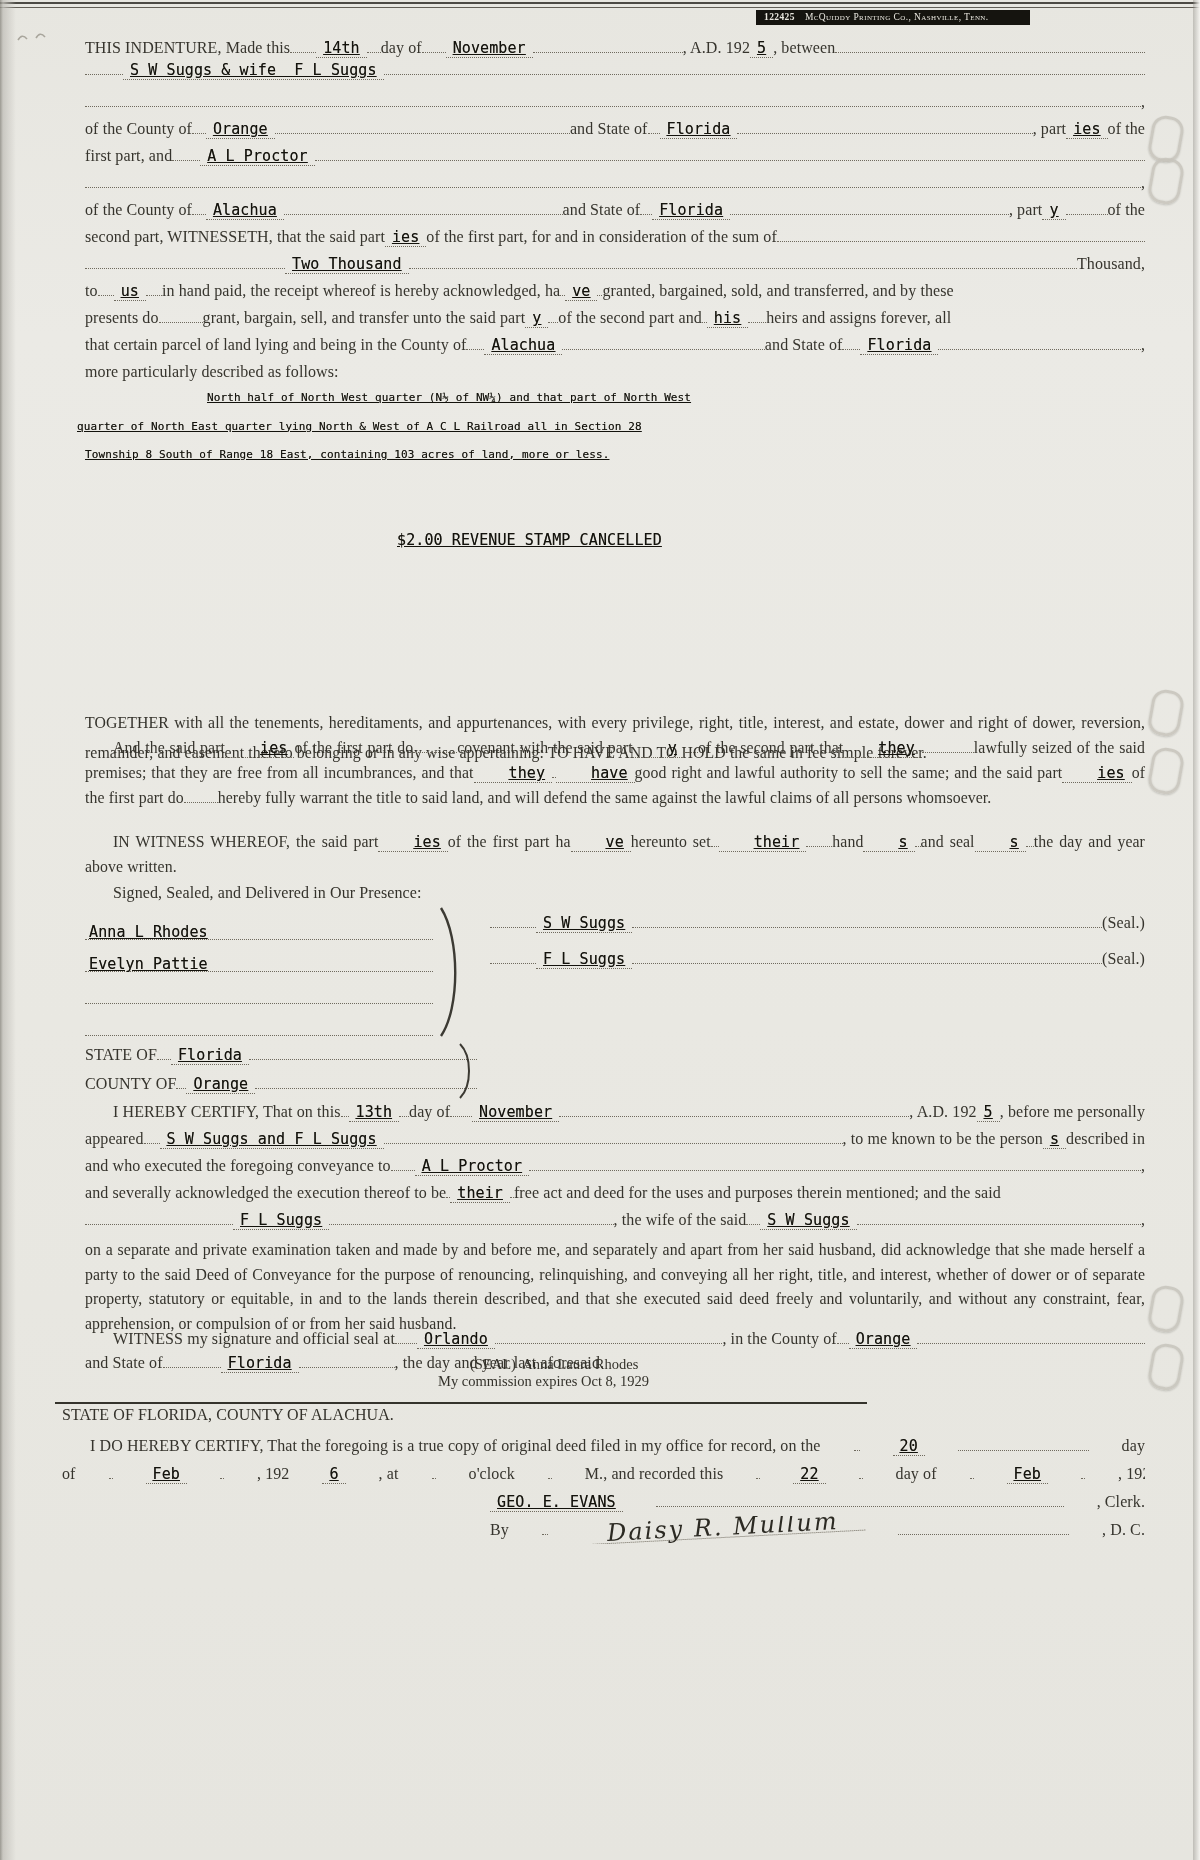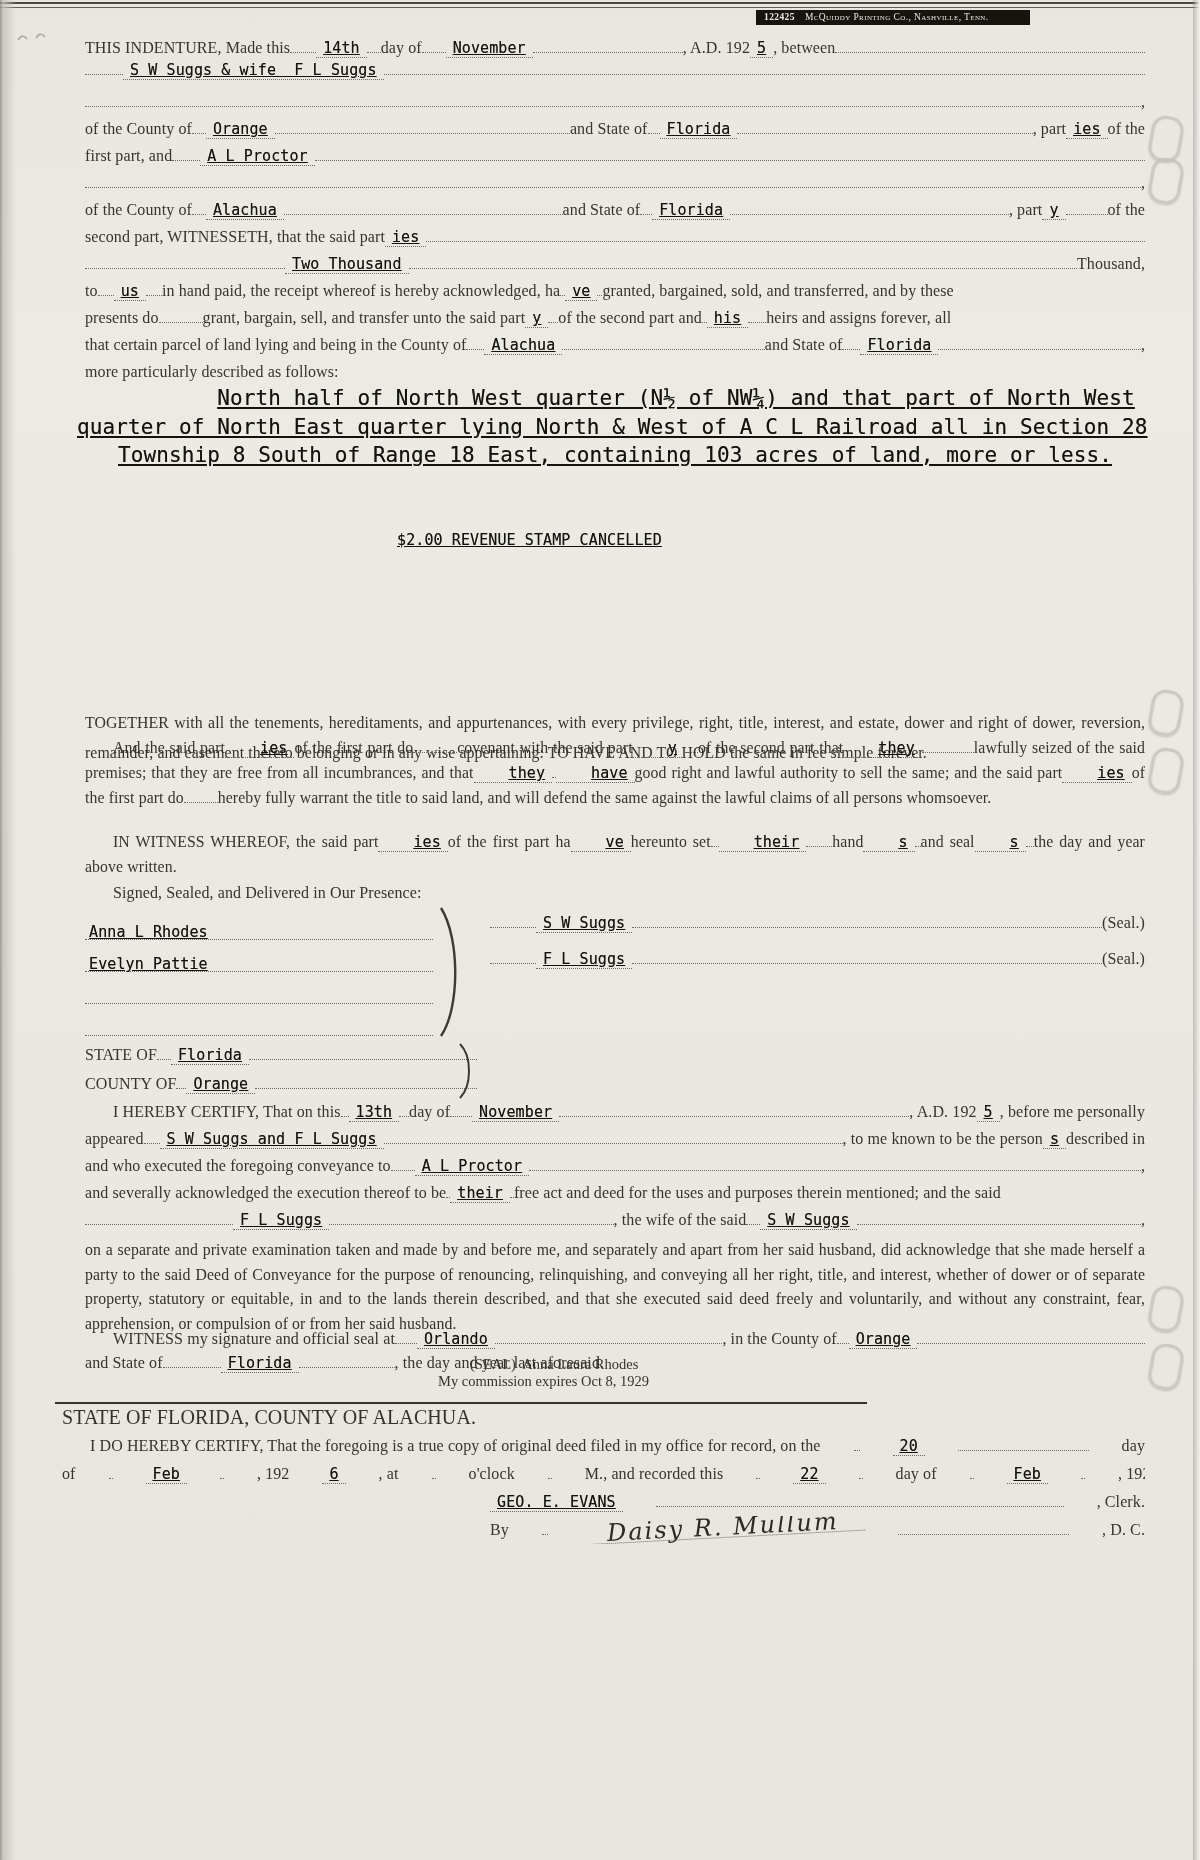--- a/index.html
+++ b/index.html
@@ -21,21 +21,21 @@
   .ty{flex:0 0 auto;display:inline-block;font-size:15px;line-height:18px;white-space:pre;
       border-bottom:1px dotted #6f6a5e;padding:0 7px;}
   .bl{flex:0 1 auto;display:inline-block;height:3px;min-width:4px;border-bottom:1px dotted #6f6a5e;}
   .fill{flex:1 1 16px;}
   
   .flow{text-align:justify;font-size:15.8px;}
   .flow .pr{white-space:normal;}
   .ind{text-indent:28px;}
   .pl28{padding-left:28px;}
   
-  .dline{font-size:21px;line-height:28.5px;white-space:pre;text-align:center;}
+  .dline{font-size:11px;line-height:28.5px;white-space:pre;}
   .d1{margin-left:122px;}
   .d2{margin-left:-8px;}
   .stamp{font-size:15px;}
   
   .wcol{position:absolute;left:0;top:0;width:348px;}
   .wline{height:31px;border-bottom:1px dotted #6f6a5e;position:relative;}
   .tyname{position:absolute;left:4px;bottom:-2px;font-size:15px;white-space:pre;}
   .brace-big{position:absolute;left:352px;top:-2px;}
   .brace-small{position:absolute;left:372px;top:2px;}
   .scol{position:absolute;left:405px;right:0;top:6px;}
@@ -43,21 +43,21 @@
   .venue{width:392px;}
   .venue .fl{height:29px;line-height:29px;}
   
   .sealblk{position:absolute;left:420px;top:1356px;font-size:14.5px;line-height:16.5px;}
   .sline{white-space:pre;}
   .s1{padding-left:50px;}
   .s3{padding-left:18px;}
   .sealp{font-family:"Liberation Serif",serif;font-size:15px;color:#36342d;padding-left:14px;text-shadow:none;}
   .longrule{position:absolute;left:55px;top:1402px;width:812px;height:2px;background:#35332c;}
   
-  .clerk .cheading{height:26px;font-size:20px;}
+  .clerk .cheading{height:26px;font-size:16px;}
   .clerk .fl{height:28px;line-height:28px;gap:33px;}
   .clerk .off{margin-left:428px;}
   .cur{flex:0 0 auto;display:inline-block;font-family:"DejaVu Serif",serif;font-style:italic;
        font-size:24px;line-height:20px;letter-spacing:2px;color:#2c2a23;
        transform:rotate(-3deg);border-bottom:1px dotted #6f6a5e;padding:0 26px;}
   
   .toprule{position:absolute;left:0;width:1200px;background:#4c4a44;}
   .r1{top:2px;height:2px;}
   .r2{top:7px;height:1px;background:#605d55;}
   .printer-bar{position:absolute;left:756px;top:10px;width:258px;height:15px;background:#15140f;
@@ -147,20 +147,21 @@
         <span class="ty">Florida</span>
         <span class="bl fill"></span>
         <span class="pr">, part</span>
         <span class="ty">y</span>
         <span class="bl" style="width: 42px;"></span>
         <span class="pr">of the</span>
       </div>
     <div class="fl form-line">
         <span class="pr">second part, WITNESSETH, that the said part</span>
         <span class="ty">ies</span>
+        <span class="pr">of the first part, for and in consideration of the sum of</span>
         <span class="bl fill"></span>
       </div>
     <div class="fl form-line">
         <span class="bl" style="width: 200px;"></span>
         <span class="ty">Two Thousand</span>
         <span class="bl fill"></span>
         <span class="pr">Thousand,</span>
       </div>
     <div class="fl form-line">
         <span class="pr">to</span>

